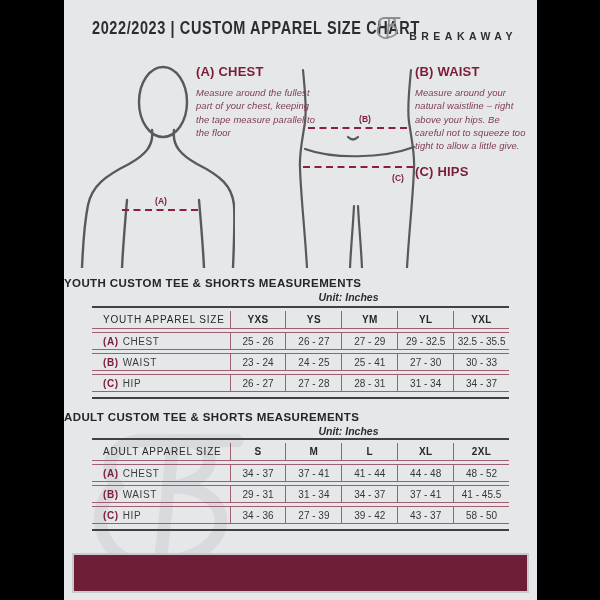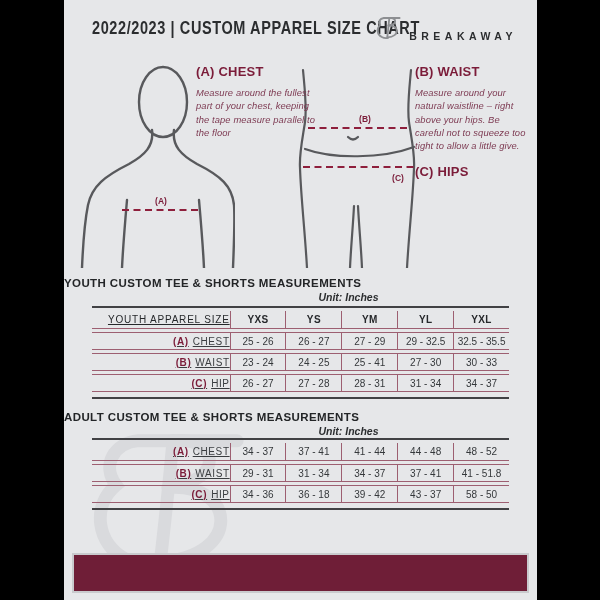--- a/index.html
+++ b/index.html
@@ -87,22 +87,22 @@
   table.size col.c0{width:33%;}
   table.size td{
     height:18px;vertical-align:middle;
     border-top:1px solid var(--tbl);
     border-bottom:1px solid var(--tbl);
     font-size:10px;color:#35383b;text-align:center;
   }
   table.size tr:first-child td{border-top:none;}
   table.size td + td{border-left:1px solid var(--tbl);}
   table.size td.lbl{
-    text-align:right;padding-left:11px;letter-spacing:0.6px;
-    font-size:10px;color:#3a3d40;text-decoration:underline;
+    text-align:left;padding-left:11px;letter-spacing:0.6px;
+    font-size:10px;color:#3a3d40;
   }
   table.size tr.hdr td{font-weight:bold;letter-spacing:0.4px;color:#26282b;}
   table.size tr.hdr td.lbl{font-weight:normal;letter-spacing:0.8px;}
   .pfx{color:var(--maroon);font-weight:bold;margin-right:4px;}
   
   .watermark{position:absolute;left:18px;top:416px;z-index:0;}
   .bottom-bar{
     position:absolute;left:8px;top:553px;width:457px;height:40px;
     background:var(--bar);
     border:2px solid #c9cacd;
@@ -231,40 +231,48 @@
     <table class="size">
       <colgroup>
           <col class="c0">
           <col>
           <col>
           <col>
           <col>
           <col>
         </colgroup>
       <tbody>
+          <tr class="hdr">
+        <td class="lbl">ADULT APPAREL SIZE</td>
+        <td>S</td>
+        <td>M</td>
+        <td>L</td>
+        <td>XL</td>
+        <td>2XL</td>
+      </tr>
       <tr>
         <td class="lbl"><span class="pfx">(A)</span><span>CHEST</span></td>
         <td>34 - 37</td>
         <td>37 - 41</td>
         <td>41 - 44</td>
         <td>44 - 48</td>
         <td>48 - 52</td>
       </tr>
       <tr>
         <td class="lbl"><span class="pfx">(B)</span><span>WAIST</span></td>
         <td>29 - 31</td>
         <td>31 - 34</td>
         <td>34 - 37</td>
         <td>37 - 41</td>
-        <td>41 - 51.8</td>
+        <td>41 - 45.5</td>
       </tr>
       <tr>
         <td class="lbl"><span class="pfx">(C)</span><span>HIP</span></td>
         <td>34 - 36</td>
-        <td>36 - 18</td>
+        <td>27 - 39</td>
         <td>39 - 42</td>
         <td>43 - 37</td>
         <td>58 - 50</td>
       </tr>
     </tbody>
       </table>
   </div>
 
   <div class="bottom-bar"></div>
 

